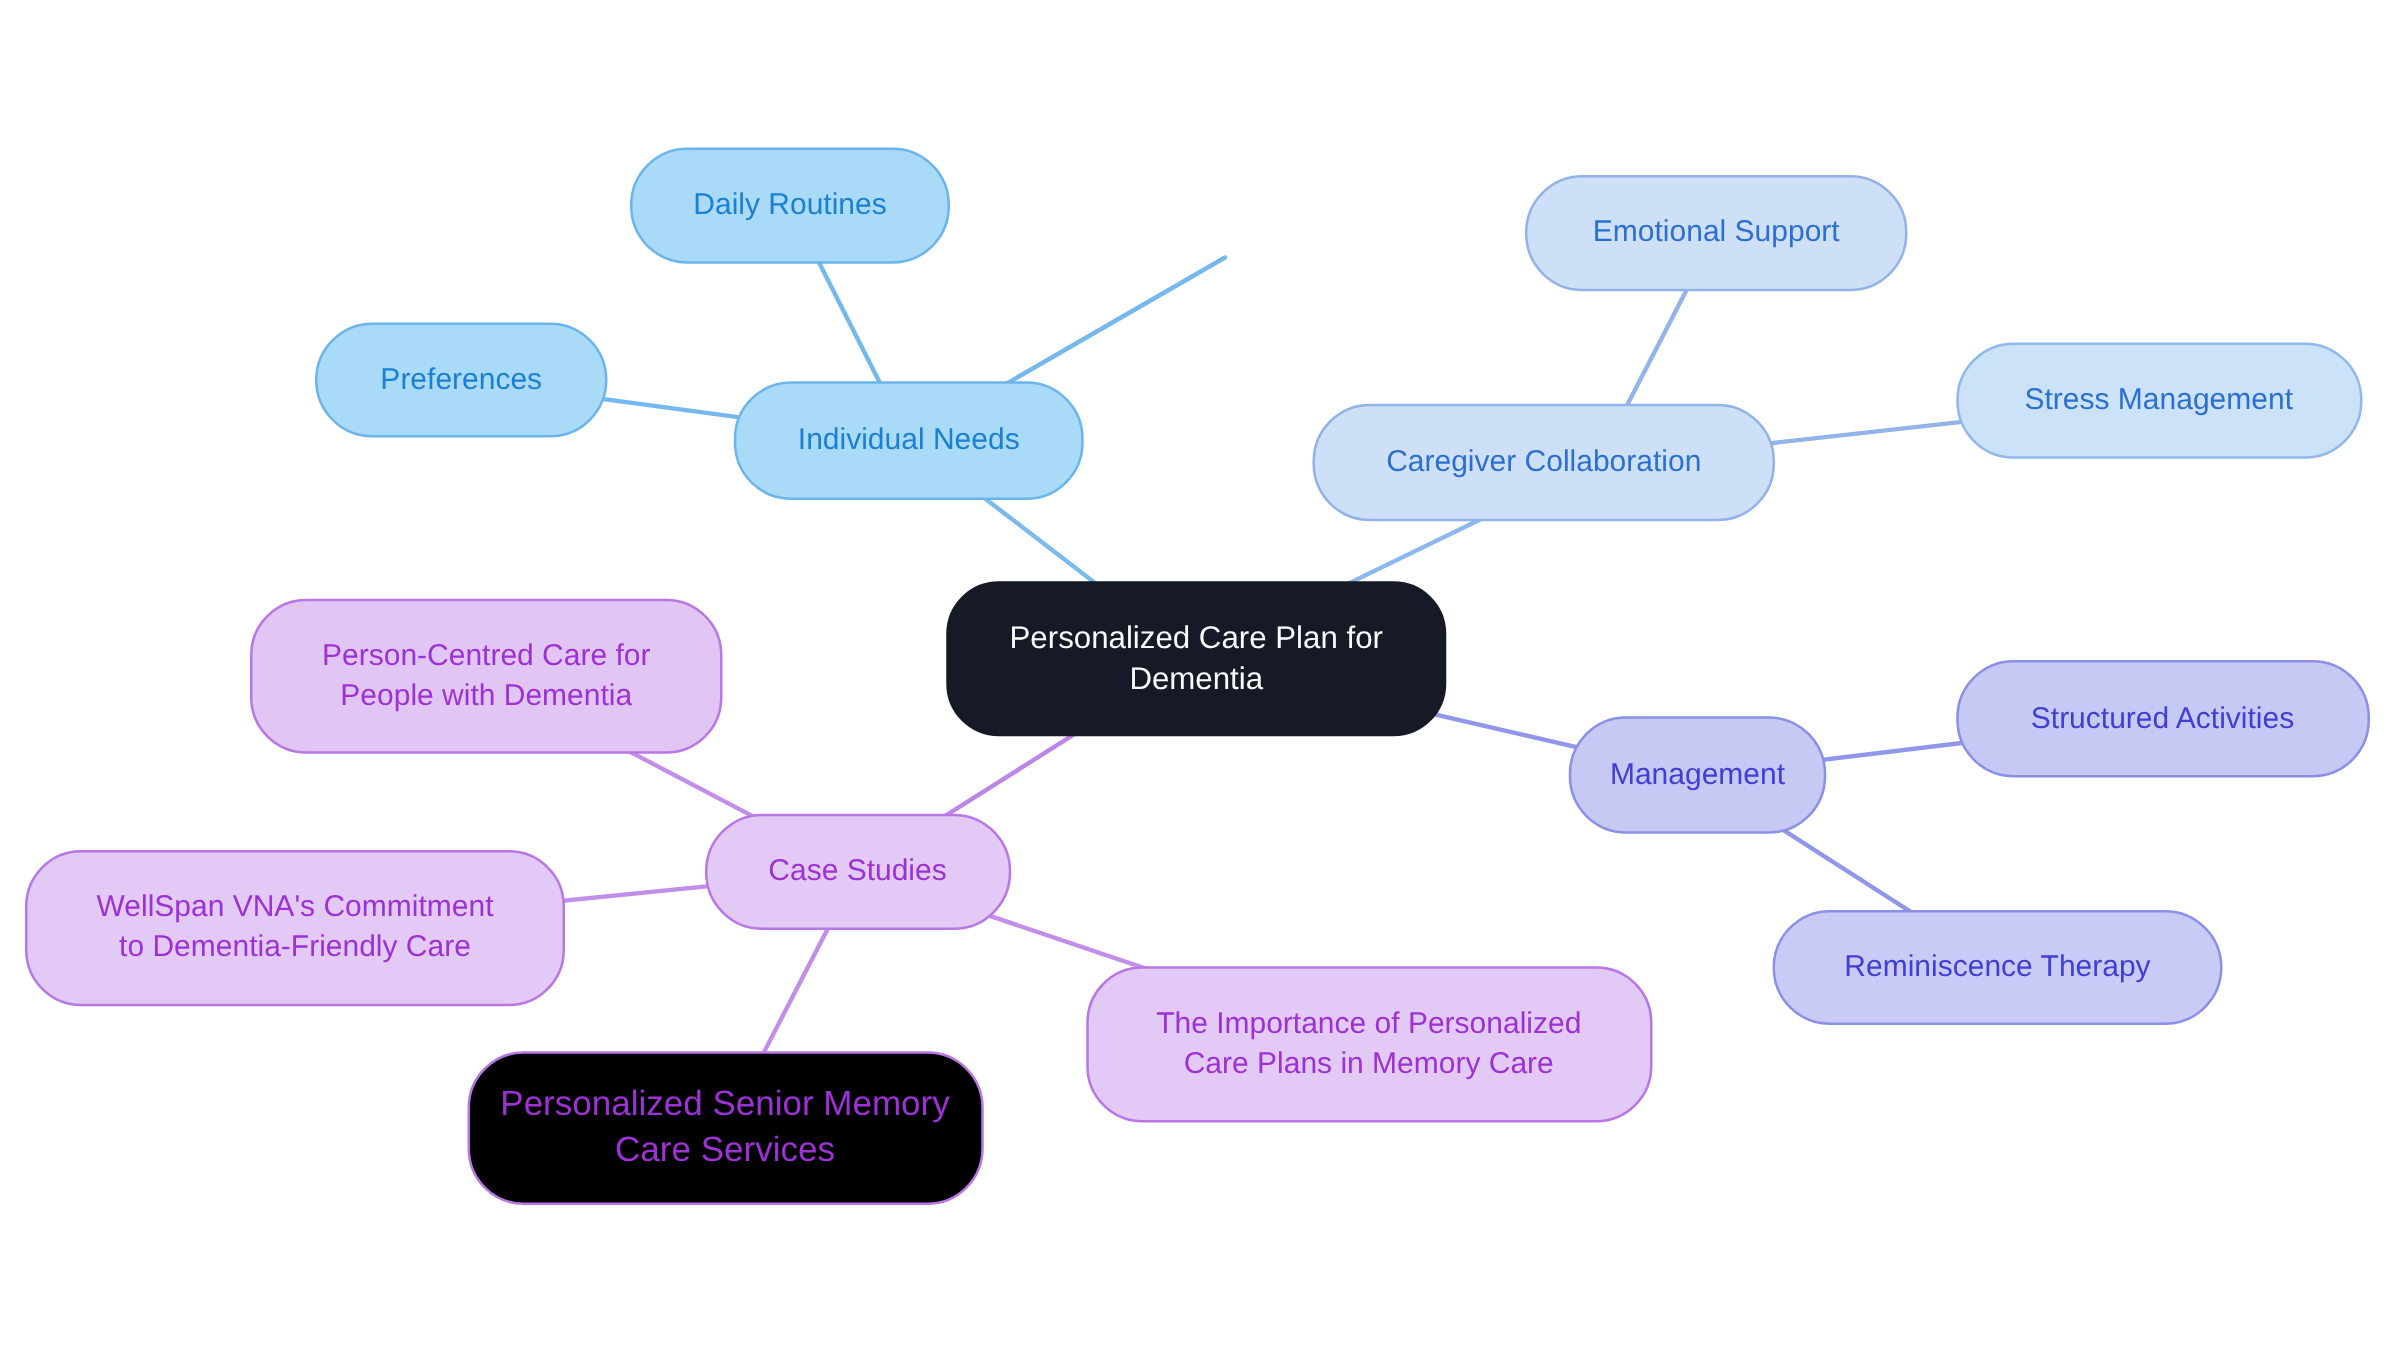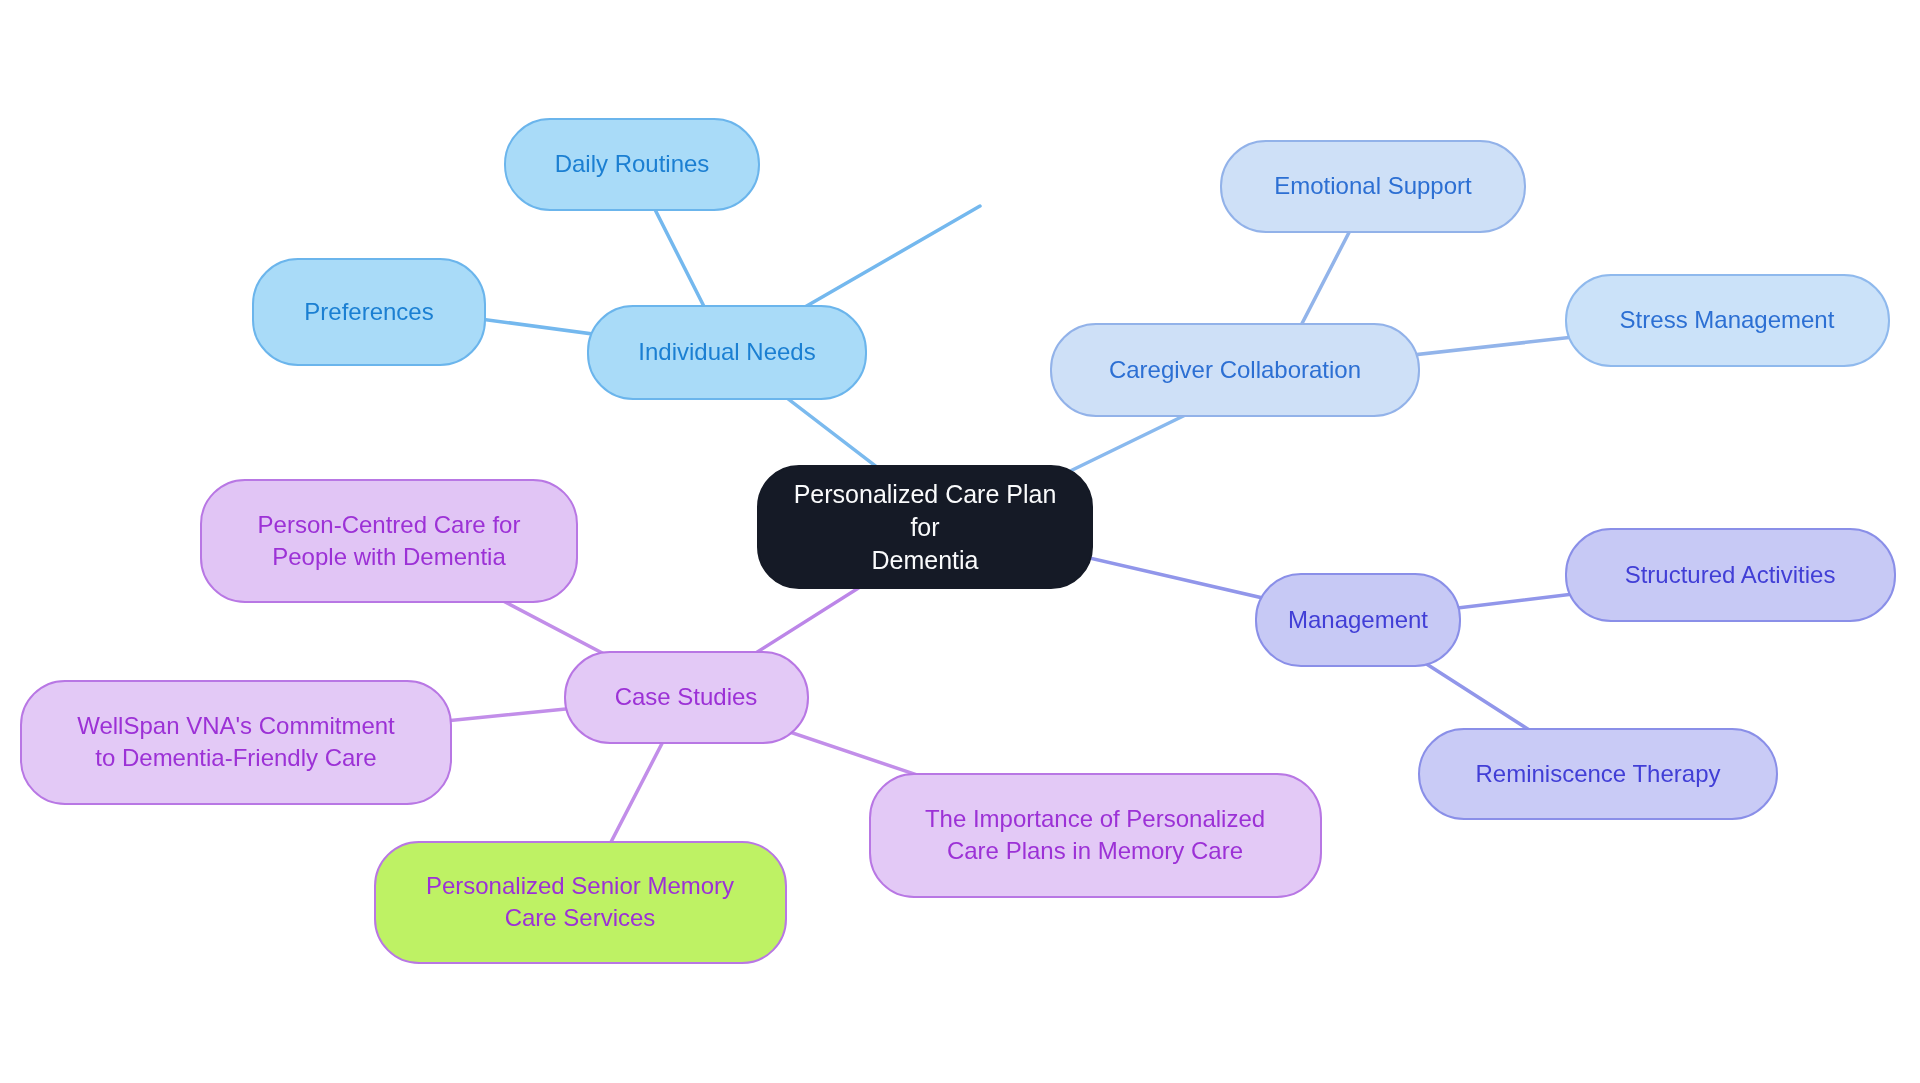--- a/index.html
+++ b/index.html
@@ -52,33 +52,33 @@
       <line x1="1278" y1="370" x2="1373" y2="186" stroke="#92B4EA" stroke-width="3.5" stroke-linecap="round"></line>
       <line x1="1278" y1="370" x2="1727" y2="320" stroke="#92B4EA" stroke-width="3.5" stroke-linecap="round"></line>
       <line x1="1358" y1="620" x2="1730" y2="575" stroke="#9196EA" stroke-width="3.5" stroke-linecap="round"></line>
       <line x1="1358" y1="620" x2="1598" y2="774" stroke="#9196EA" stroke-width="3.5" stroke-linecap="round"></line>
       <line x1="686" y1="697" x2="389" y2="541" stroke="#C28EE9" stroke-width="3.5" stroke-linecap="round"></line>
       <line x1="686" y1="697" x2="236" y2="742" stroke="#C28EE9" stroke-width="3.5" stroke-linecap="round"></line>
       <line x1="686" y1="697" x2="580" y2="902" stroke="#C28EE9" stroke-width="3.5" stroke-linecap="round"></line>
       <line x1="686" y1="697" x2="1095" y2="835" stroke="#C28EE9" stroke-width="3.5" stroke-linecap="round"></line>
     </svg>
 
-<div class="node" style="left: 757px; top: 465px; width: 336px; height: 124px; background: rgb(21, 26, 38); border: 2px solid rgb(21, 26, 38); border-radius: 42px; color: rgb(250, 251, 252); font-size: 25px;">Personalized Care Plan for
+<div class="node" style="left: 757px; top: 465px; width: 400px; height: 124px; background: rgb(21, 26, 38); border: 2px solid rgb(21, 26, 38); border-radius: 42px; color: rgb(250, 251, 252); font-size: 25px;">Personalized Care Plan for
 Dementia</div>
     <div class="node" style="left: 587px; top: 304.5px; width: 280px; height: 95px; background: rgb(169, 219, 248); border: 2px solid rgb(107, 181, 236); border-radius: 46px; color: rgb(27, 127, 210); font-size: 24px;">Individual Needs</div>
     <div class="node" style="left: 504px; top: 117.5px; width: 256px; height: 93px; background: rgb(169, 219, 248); border: 2px solid rgb(107, 181, 236); border-radius: 46px; color: rgb(27, 127, 210); font-size: 24px; text-align: right;">Daily Routines</div>
-    <div class="node" style="left: 252px; top: 258px; width: 234px; height: 108px; background: rgb(169, 219, 248); border: 2px solid rgb(107, 181, 236); border-radius: 46px; color: rgb(27, 127, 210); font-size: 24px;">Preferences</div>
+    <div class="node" style="left: 252px; top: 258px; width: 234px; height: 92px; background: rgb(169, 219, 248); border: 2px solid rgb(107, 181, 236); border-radius: 46px; color: rgb(27, 127, 210); font-size: 24px;">Preferences</div>
     <div class="node" style="left: 1050px; top: 323px; width: 370px; height: 94px; background: rgb(206, 224, 247); border: 2px solid rgb(146, 178, 233); border-radius: 46px; color: rgb(44, 111, 211); font-size: 24px;">Caregiver Collaboration</div>
     <div class="node" style="left: 1220px; top: 139.5px; width: 306px; height: 93px; background: rgb(206, 224, 247); border: 2px solid rgb(146, 178, 233); border-radius: 46px; color: rgb(44, 111, 211); font-size: 24px;">Emotional Support</div>
     <div class="node" style="left: 1564.5px; top: 273.5px; width: 325px; height: 93px; background: rgb(203, 226, 249); border: 2px solid rgb(143, 185, 237); border-radius: 46px; color: rgb(44, 111, 211); font-size: 24px;">Stress Management</div>
     <div class="node" style="left: 1255px; top: 573px; width: 206px; height: 94px; background: rgb(199, 201, 245); border: 2px solid rgb(138, 143, 232); border-radius: 46px; color: rgb(65, 62, 214); font-size: 24px;">Management</div>
     <div class="node" style="left: 1564.5px; top: 528px; width: 331px; height: 94px; background: rgb(199, 201, 245); border: 2px solid rgb(138, 143, 232); border-radius: 46px; color: rgb(65, 62, 214); font-size: 24px;">Structured Activities</div>
     <div class="node" style="left: 1418px; top: 728px; width: 360px; height: 92px; background: rgb(201, 203, 246); border: 2px solid rgb(138, 143, 232); border-radius: 46px; color: rgb(65, 62, 214); font-size: 24px;">Reminiscence Therapy</div>
     <div class="node" style="left: 563.5px; top: 650.5px; width: 245px; height: 93px; background: rgb(227, 201, 246); border: 2px solid rgb(184, 119, 228); border-radius: 46px; color: rgb(156, 49, 214); font-size: 24px;">Case Studies</div>
     <div class="node" style="left: 200px; top: 479px; width: 378px; height: 124px; background: rgb(225, 197, 245); border: 2px solid rgb(184, 119, 228); border-radius: 45px; color: rgb(156, 49, 214); font-size: 24px;">Person-Centred Care for
 People with Dementia</div>
     <div class="node" style="left: 20px; top: 679.5px; width: 432px; height: 125px; background: rgb(227, 201, 246); border: 2px solid rgb(184, 119, 228); border-radius: 45px; color: rgb(156, 49, 214); font-size: 24px;">WellSpan VNA's Commitment
 to Dementia-Friendly Care</div>
-    <div class="node" style="left: 373.5px; top: 840.5px; width: 413px; height: 123px; background: #bef264; border: 2px solid rgb(184, 119, 228); border-radius: 45px; color: rgb(156, 49, 214); font-size: 24px;">Personalized Senior Memory
+    <div class="node" style="left: 373.5px; top: 840.5px; width: 413px; height: 123px; background: #000000; border: 2px solid rgb(184, 119, 228); border-radius: 45px; color: rgb(156, 49, 214); font-size: 28px;">Personalized Senior Memory
 Care Services</div>
     <div class="node" style="left: 868.5px; top: 772.5px; width: 453px; height: 125px; background: rgb(227, 201, 246); border: 2px solid rgb(184, 119, 228); border-radius: 45px; color: rgb(156, 49, 214); font-size: 24px;">The Importance of Personalized
 Care Plans in Memory Care</div>
   </div>
 
 </body></html>

